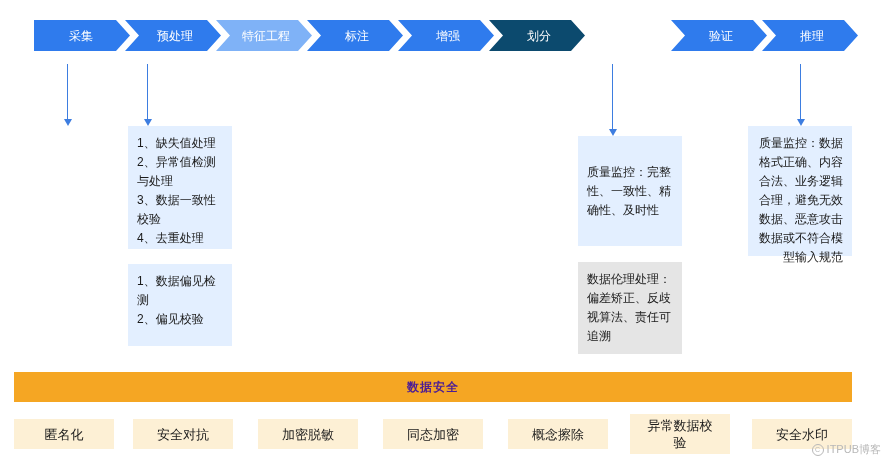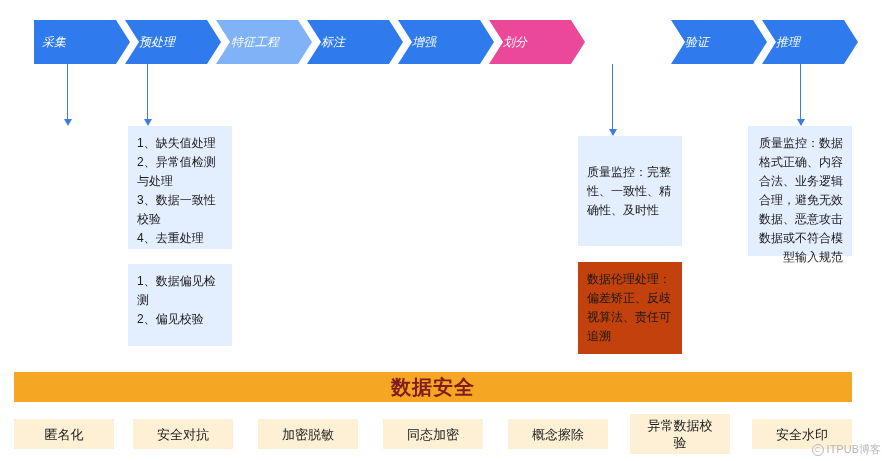--- a/index.html
+++ b/index.html
@@ -8,30 +8,29 @@
     background:#ffffff;
     font-family:"Liberation Sans","DejaVu Sans",sans-serif;
     position:relative;
     overflow:hidden;
   }
   .canvas{position:absolute;left:0;top:0;width:889px;height:461px;}
 
   
   .chev{
     position:absolute;
-    height:44px;
+    height:31px;
     color:#ffffff;
     font-size:12px;
-    display:flex;align-items:center;justify-content:flex-start;
+    display:flex;align-items:center;justify-content:center;
     text-align:center;
     line-height:14px;
     box-sizing:border-box;
     padding-left:14px;padding-right:10px;
     clip-path:polygon(0 0, calc(100% - 14px) 0, 100% 50%, calc(100% - 14px) 100%, 0 100%, 14px 50%);
-    font-style:italic;
   }
   .chev.first{
     clip-path:polygon(0 0, calc(100% - 14px) 0, 100% 50%, calc(100% - 14px) 100%, 0 100%);
     padding-left:8px;
   }
 
   
   .note{
     position:absolute;
     box-sizing:border-box;
@@ -51,22 +50,22 @@
     width:0;height:0;
     border-left:4px solid transparent;
     border-right:4px solid transparent;
     border-top:7px solid #3d7de0;
   }
 
   
   .secbar{
     position:absolute;
     background:#f5a623;
-    color:#7f1d1d;
-    font-size:20px;
+    color:#4c1d95;
+    font-size:12px;
     font-weight:bold;
     display:flex;align-items:center;justify-content:center;
     letter-spacing:1px;
   }
   .secitem{
     position:absolute;
     background:#fdf0d5;
     color:#1a1a1a;
     font-size:13px;
     display:flex;align-items:center;justify-content:center;
@@ -103,21 +102,21 @@
   </div>
   <div class="chev" style="left:216px;top:20px;width:96px;background:#7fb2f7;">
     <span style="display:block;width:50px;">特征工程</span>
   </div>
   <div class="chev" style="left:307px;top:20px;width:96px;background:#2f7bed;">
     <span>标注</span>
   </div>
   <div class="chev" style="left:398px;top:20px;width:96px;background:#2f7bed;">
     <span>增强</span>
   </div>
-  <div class="chev" style="left:489px;top:20px;width:96px;background:#ec4899;">
+  <div class="chev" style="left:489px;top:20px;width:96px;background:#0c4a6e;">
     <span>划分</span>
   </div>
   <div class="chev" style="left:671px;top:20px;width:96px;background:#2f7bed;">
     <span>验证</span>
   </div>
   <div class="chev" style="left:762px;top:20px;width:96px;background:#2f7bed;">
     <span>推理</span>
   </div>
 
   <div class="arrow" style="left:67px;top:64px;width:1px;height:62px;">
@@ -141,21 +140,21 @@
   <div class="note" style="left:128px;top:126px;width:104px;height:123px;background:#e3efff;white-space:pre-line;">1、缺失值处理
 2、异常值检测与处理
 3、数据一致性校验
 4、去重处理</div>
 
   <div class="note" style="left:128px;top:264px;width:104px;height:82px;background:#e3efff;white-space:pre-line;">1、数据偏见检测
 2、偏见校验</div>
 
   <div class="note center" style="left:578px;top:136px;width:104px;height:110px;background:#e3efff;">质量监控：完整性、一致性、精确性、及时性</div>
 
-  <div class="note center" style="left:578px;top:262px;width:104px;height:92px;background:#c2410c;">数据伦理处理：偏差矫正、反歧视算法、责任可追溯</div>
+  <div class="note center" style="left:578px;top:262px;width:104px;height:92px;background:#e5e5e5;">数据伦理处理：偏差矫正、反歧视算法、责任可追溯</div>
 
   <div class="note" style="left:748px;top:126px;width:104px;height:130px;background:#e3efff;text-align:right;">质量监控：数据格式正确、内容合法、业务逻辑合理，避免无效数据、恶意攻击数据或不符合模型输入规范</div>
 
   <div class="secbar" style="left:14px;top:372px;width:838px;height:30px;">
     <span>数据安全</span>
   </div>
 
   <div class="secitem" style="left:14px;top:419px;width:100px;height:30px;">
     <span>匿名化</span>
   </div>

